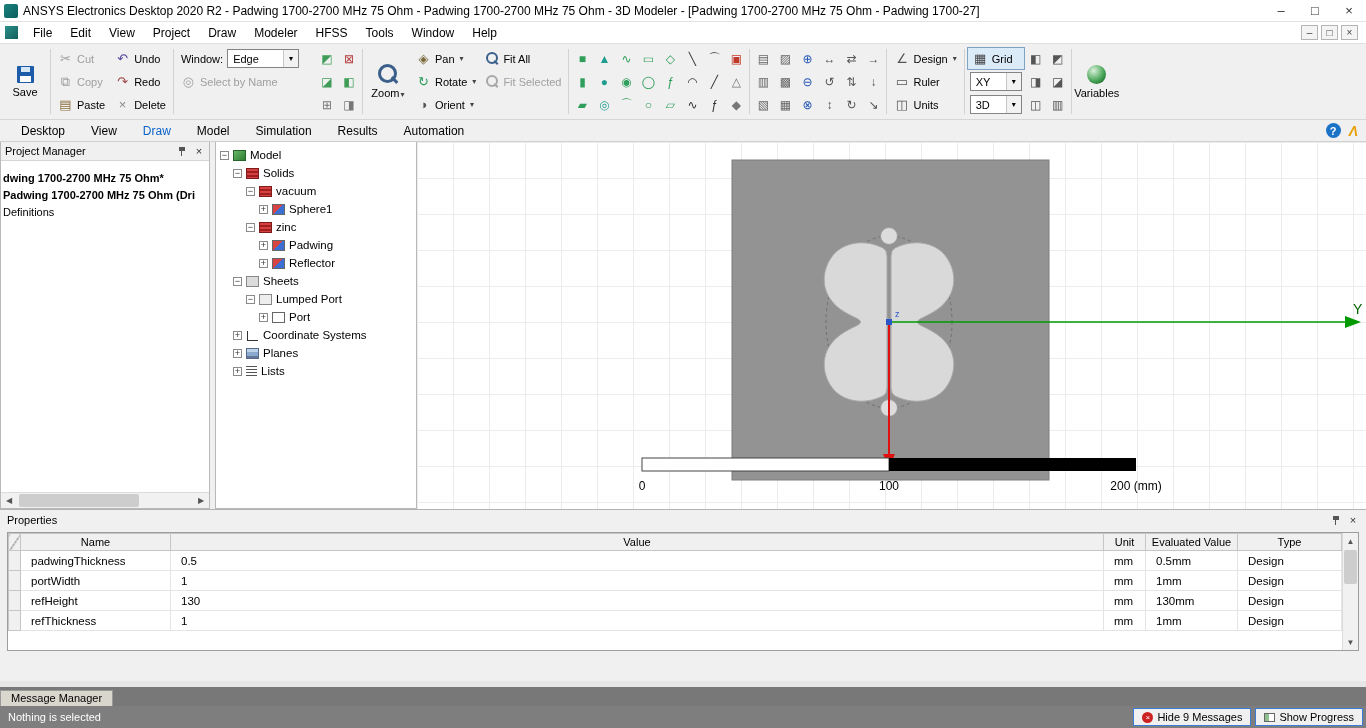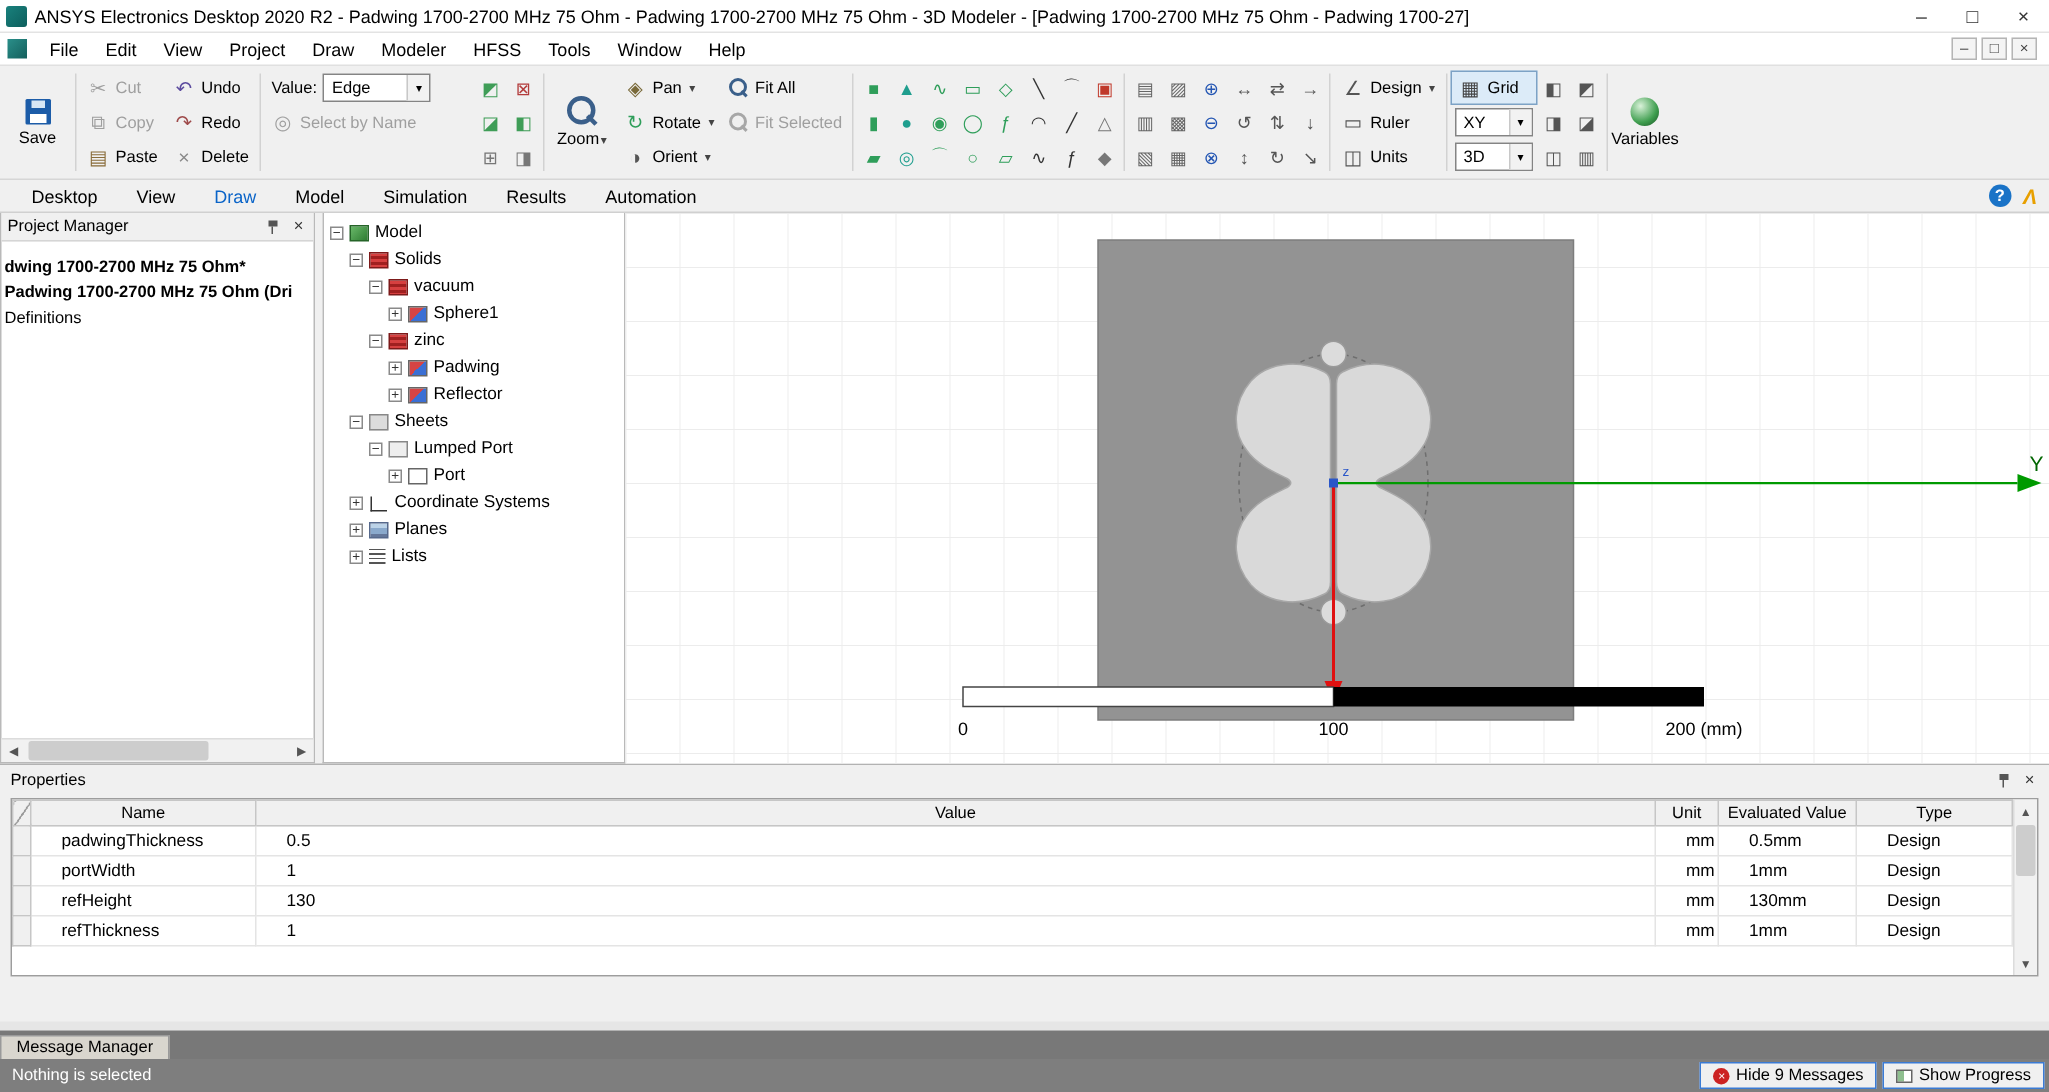--- a/index.html
+++ b/index.html
@@ -95,21 +95,21 @@
     background-image:linear-gradient(#ececec 1px, transparent 1px), linear-gradient(90deg,#ececec 1px, transparent 1px);
     background-size:36px 36px; overflow:hidden; }
   .viewport svg { position:absolute; left:0; top:0; }
 
   
   .props { height:172px; flex:none; background:#f0f0f0; border-top:1px solid #b2b2b2; }
   .props-head { height:20px; display:flex; align-items:center; padding:0 7px; font-size:11px; }
   .props-table-wrap { margin:2px 7px 0 7px; position:relative; height:119px; background:#fff; border:1px solid #9d9d9d; }
   .prop-table { width:calc(100% - 16px); border-collapse:collapse; table-layout:fixed; }
   .prop-table th { height:17px; background:#f0f0f0; border:1px solid #c6c6c6; font-size:11px; font-weight:normal; }
-  .prop-table td { height:20px; border:1px solid #e4e4e4; padding:0 20px; font-size:11.5px; background:#fff; overflow:hidden; white-space:nowrap; }
+  .prop-table td { height:20px; border:1px solid #e4e4e4; padding:0 10px; font-size:11.5px; background:#fff; overflow:hidden; white-space:nowrap; }
   .prop-table td.rowhdr { background:#f0f0f0; border:1px solid #c6c6c6; width:12px; padding:0; }
   .prop-table th.corner { background:#f0f0f0 linear-gradient(to bottom right, transparent 48%, #999 48%, #999 54%, transparent 54%); }
   .prop-table td.focus { outline:1px dashed #555; outline-offset:-2px; }
   .vscroll { position:absolute; right:0; top:0; bottom:0; width:16px; background:#f1f1f1; border-left:1px solid #dcdcdc; display:flex; flex-direction:column; }
   .vs-btn { height:16px; font-size:8px; color:#555; display:flex; align-items:center; justify-content:center; }
   .vs-track { flex:1; position:relative; }
   .vs-thumb { position:absolute; top:1px; left:1px; right:1px; height:34px; background:#cdcdcd; border-radius:2px; }
   .var-tab { display:inline-block; margin-left:7px; padding:2px 14px 3px; background:#f0f0f0; border:1px solid #9d9d9d; border-top:1px solid #f0f0f0; font-size:11px;margin-top:37px; }
 
   
@@ -186,21 +186,21 @@
           <span>Redo</span>
         </div>
       <div class="tb-item">
           <span class="glyph c-del">×</span>
           <span>Delete</span>
         </div>
     </div>
     <div class="tb-sep"></div>
     <div class="tb-col" style="min-width:140px">
       <div class="tb-item">
-        <span>Value:</span>
+        <span>Window:</span>
         <div class="combo">
           <span>Edge</span>
           <span class="dd-box">▾</span>
         </div>
       </div>
       <div class="tb-item dis">
         <span class="glyph c-sbn">◎</span>
         <span>Select by Name</span>
       </div>
       <div class="tb-item"></div>

